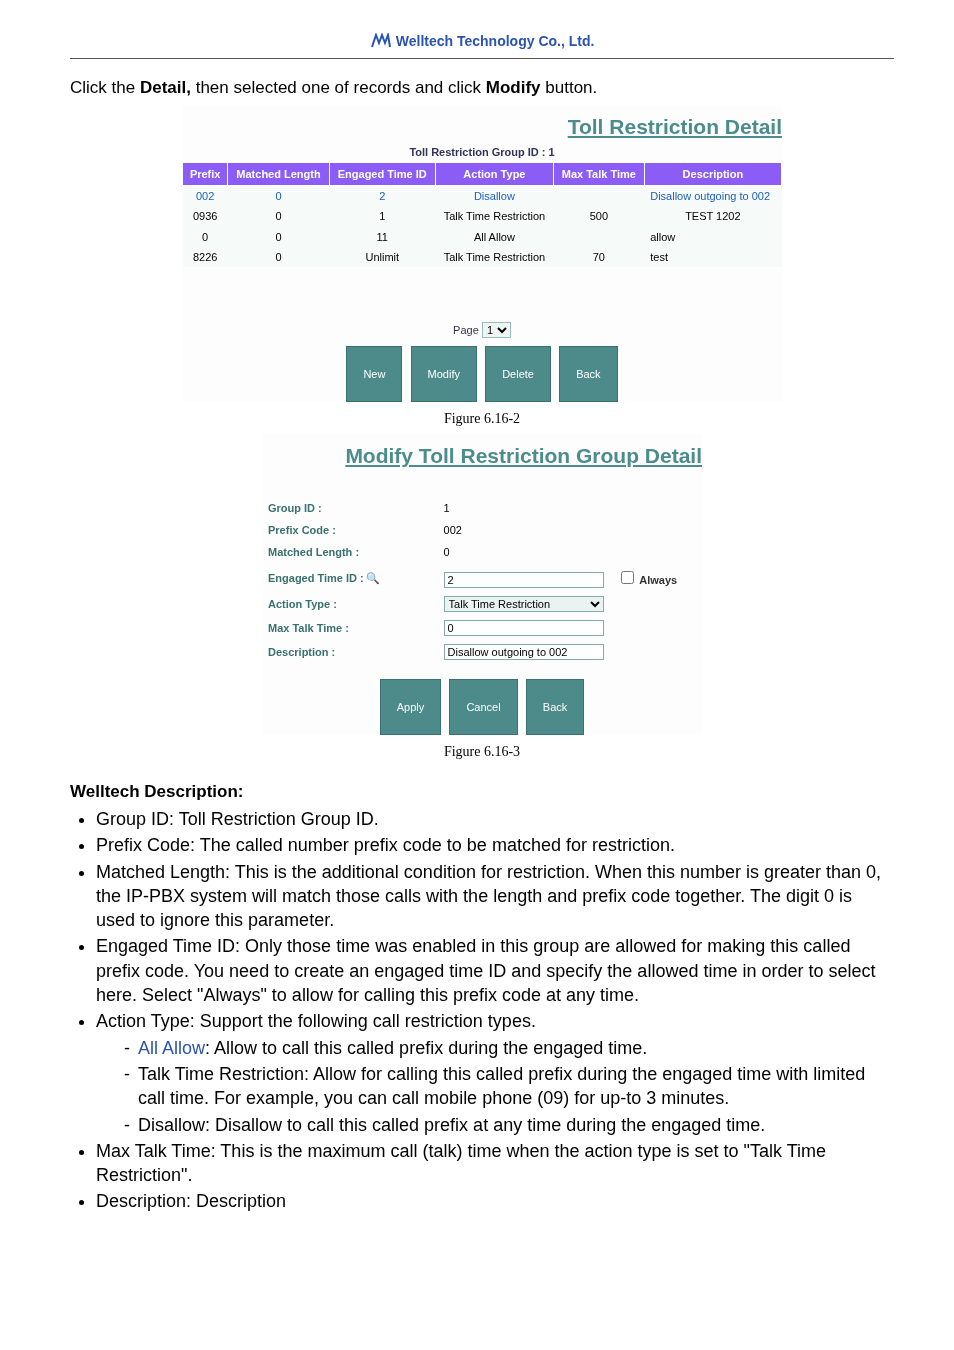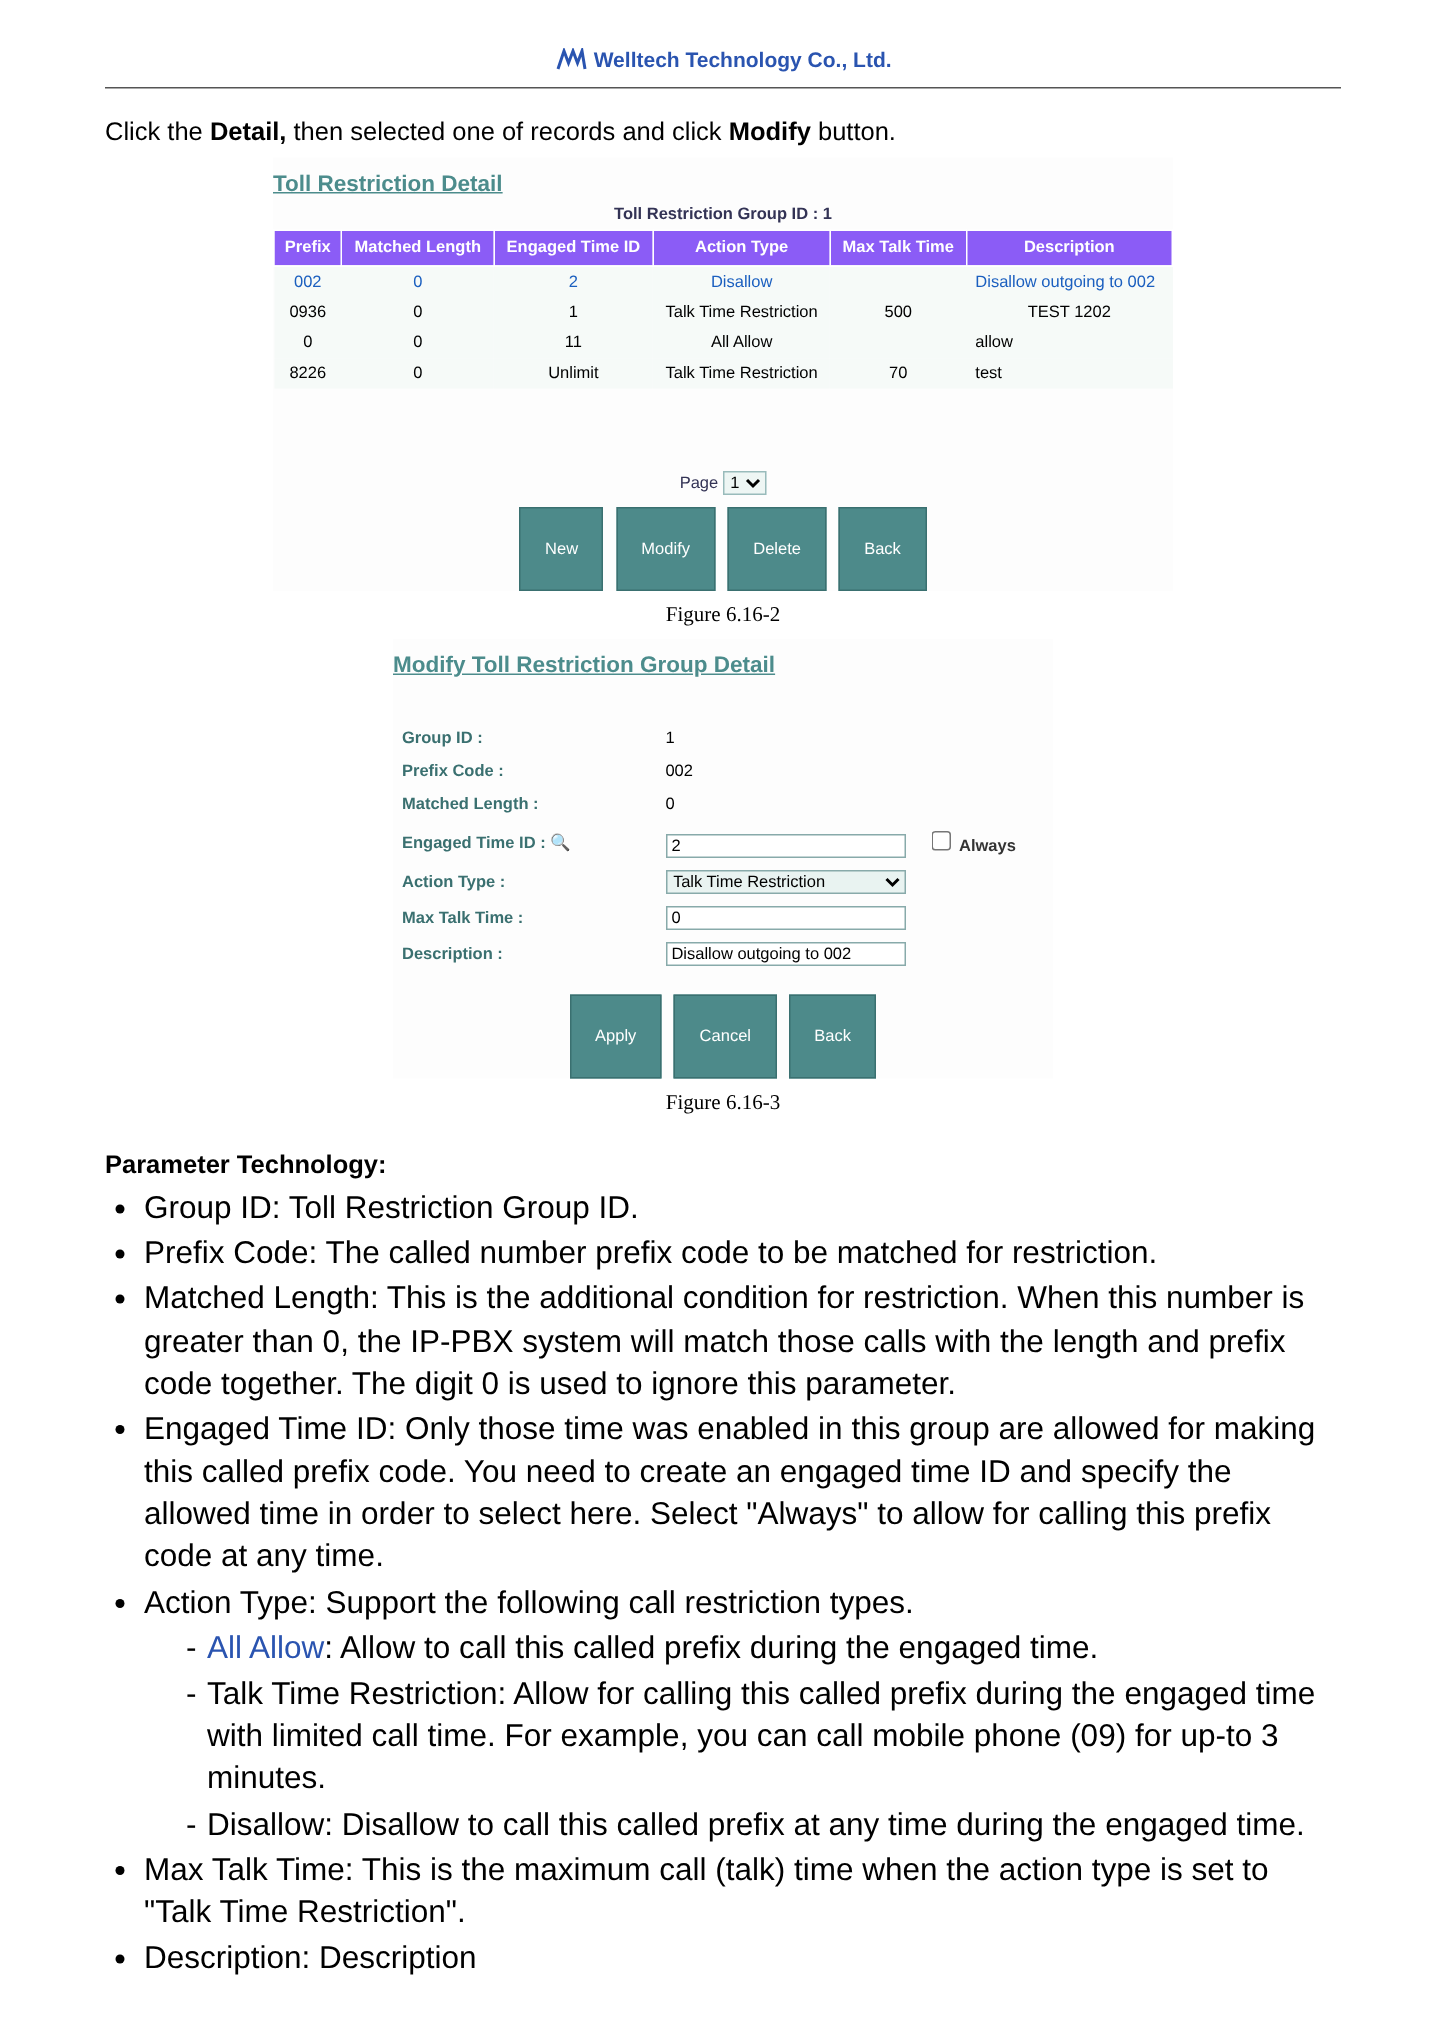--- a/index.html
+++ b/index.html
@@ -43,24 +43,24 @@
   .click-line b { font-weight: bold; }
 
   
   .fig {
     background: #fdfdfd;
     margin: 0 auto;
     padding-top: 4px;
   }
   .fig--detail { width: 600px; }
   .fig-title {
-    text-align: left;
+    text-align: right;
     color: #4c8c8c;
     font-weight: bold;
-    font-size: 15px;
+    font-size: 21px;
     text-decoration: underline;
     margin: 4px 0;
   }
   .fig-sub {
     text-align: center;
     font-size: 11px;
     font-weight: bold;
     color: #335;
     margin-bottom: 3px;
   }
@@ -148,21 +148,21 @@
     font-size: 17px;
     margin-top: 20px;
   }
   ul.b1 {
     margin: 4px 0 0 0;
     padding-left: 26px;
   }
   ul.b1 > li {
     list-style-type: disc;
     margin: 2px 0;
-    font-size: 21px;
+    font-size: 18px;
     line-height: 1.35;
   }
   ul.sub {
     margin: 2px 0 0 0;
     padding-left: 28px;
   }
   ul.sub > li {
     list-style-type: none;
     position: relative;
     padding-left: 14px;
@@ -316,21 +316,21 @@
     </tbody>
       </table>
     <div class="btn-row2">
       <button>Apply</button>
       <button>Cancel</button>
       <button>Back</button>
     </div>
   </div>
   <div class="figcap">Figure 6.16-3</div>
 
-  <div class="section-head">Parameter Technology:</div>
+  <div class="section-head">Welltech Description:</div>
   <ul class="b1">
     <li>Group ID: Toll Restriction Group ID.</li>
     <li>Prefix Code: The called number prefix code to be matched for restriction.</li>
     <li>Matched Length: This is the additional condition for restriction. When this number is greater than 0, the IP-PBX system will match those calls with the length and prefix code together. The digit 0 is used to ignore this parameter.</li>
     <li>Engaged Time ID: Only those time was enabled in this group are allowed for making this called prefix code. You need to create an engaged time ID and specify the allowed time in order to select here. Select "Always" to allow for calling this prefix code at any time.</li>
     <li>
       <span>Action Type: Support the following call restriction types.</span>
       <ul class="sub">
         <li>
           <span class="lk">All Allow</span><span>: Allow to call this called prefix during the engaged time.</span>

